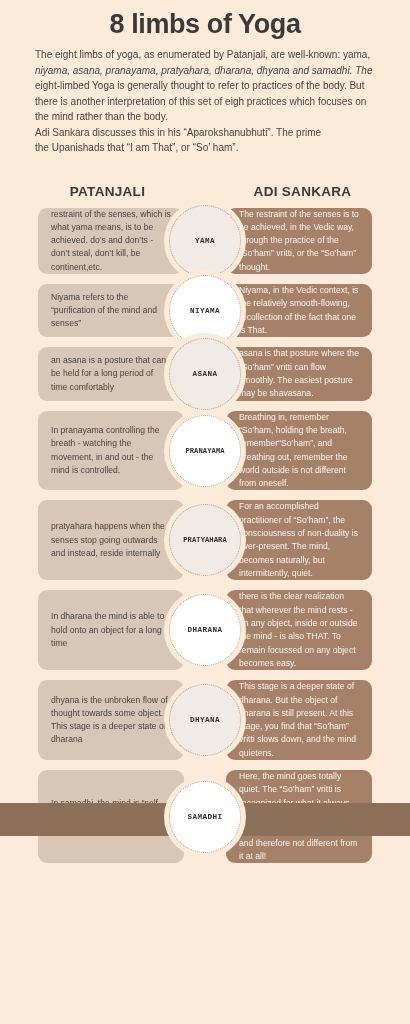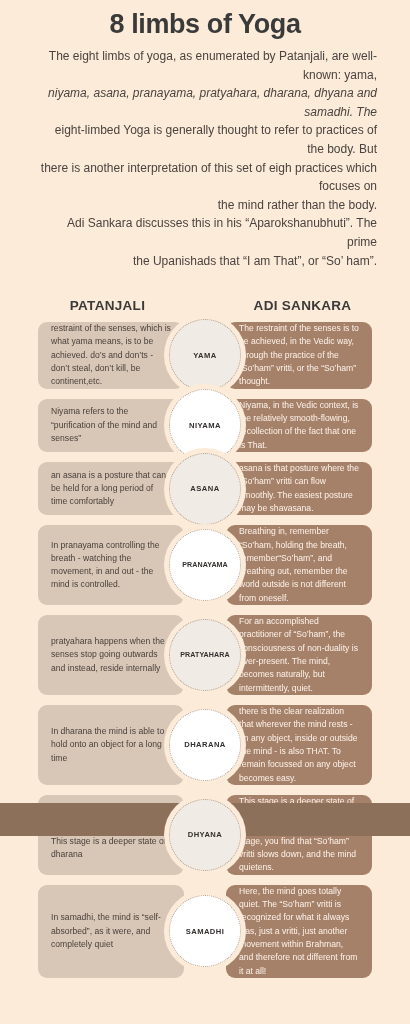--- a/index.html
+++ b/index.html
@@ -21,24 +21,24 @@
     text-align: center;
     font-size: 27px;
     font-weight: bold;
     color: #3a3a3a;
     letter-spacing: -0.4px;
     padding-top: 9px;
     line-height: 1.15;
   }
   .intro {
     margin: 7px 33px 0 35px;
-    font-size: 12px;
+    font-size: 10px;
     line-height: 1.55;
     color: #4a4340;
-    text-align: right;
+    text-align: left;
   }
   .intro p { margin: 0; }
   .intro .it { font-style: italic; }
 
   
   .col-heads {
     display: flex;
     margin-top: 28px;
     padding: 0 18px;
   }
@@ -90,20 +90,21 @@
     height: 72px;
     border-radius: 50%;
     background: #f0ebe4;
     border: 1.5px dotted #b09a86;
     display: flex;
     align-items: center;
     justify-content: center;
     text-align: right;
     z-index: 4;
     box-shadow: 0 0 0 5px #fcebd8;
+    font-family: Liberation Mono, monospace;
   }
   .badge-label {
     font-size: 7.6px;
     font-weight: bold;
     letter-spacing: 0.45px;
     color: #33302e;
     padding: 0 1px;
     white-space: nowrap;
   }
   .badge.white { background: #ffffff; }

